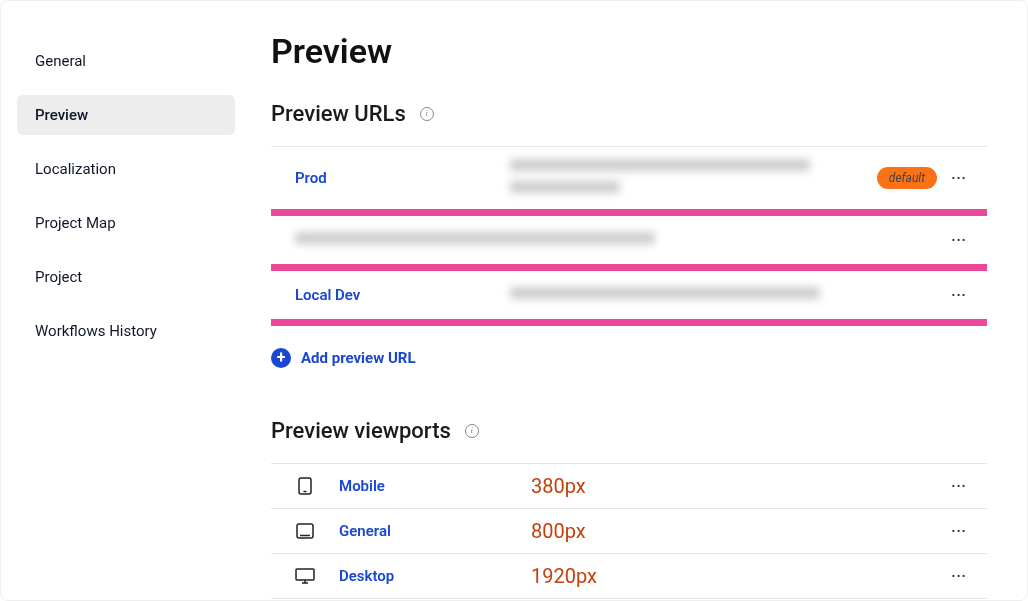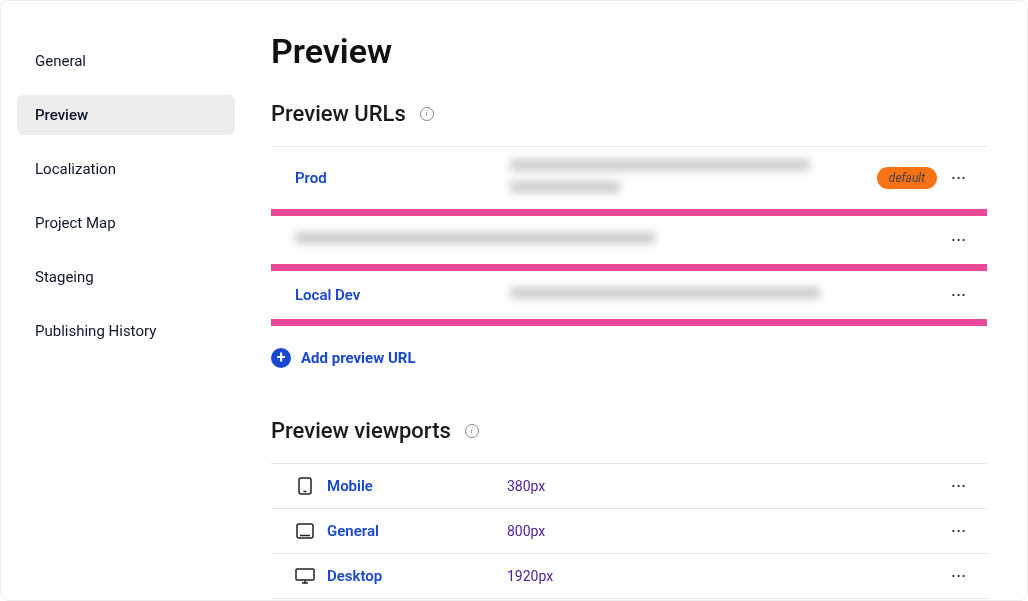--- a/index.html
+++ b/index.html
@@ -162,53 +162,54 @@
   .viewport-table {
     border-top: 1px solid #e5e5e5;
     margin-bottom: 28px;
   }
   .viewport-row {
     display: flex;
     align-items: center;
     border-bottom: 1px solid #e5e5e5;
     padding: 10px 16px 10px 24px;
     min-height: 42px;
+    gap: 12px;
   }
   .viewport-icon {
     width: 20px;
     display: flex;
     justify-content: center;
     margin-right: 12px;
     color: #222;
     flex-shrink: 0;
   }
   .viewport-name {
     width: 180px;
     color: #1947d1;
     font-weight: 600;
     font-size: 15px;
     flex-shrink: 0;
   }
   .viewport-size {
-    font-size: 14px;
-    color: #4c1d95;
+    font-size: 20px;
+    color: #c2410c;
   }
 </style>
 </head>
 <body>
 
 <div class="container">
 
   <nav class="sidebar">
     <div class="sidebar-item">General</div>
     <div class="sidebar-item active">Preview</div>
     <div class="sidebar-item">Localization</div>
     <div class="sidebar-item">Project Map</div>
-    <div class="sidebar-item">Stageing</div>
-    <div class="sidebar-item">Publishing History</div>
+    <div class="sidebar-item">Project</div>
+    <div class="sidebar-item">Workflows History</div>
   </nav>
 
   <main class="main">
     <h1 class="page-title">Preview</h1>
 
     <h2 class="section-title">
       <span>Preview URLs</span>
       <span class="info-icon">i</span>
     </h2>
 

